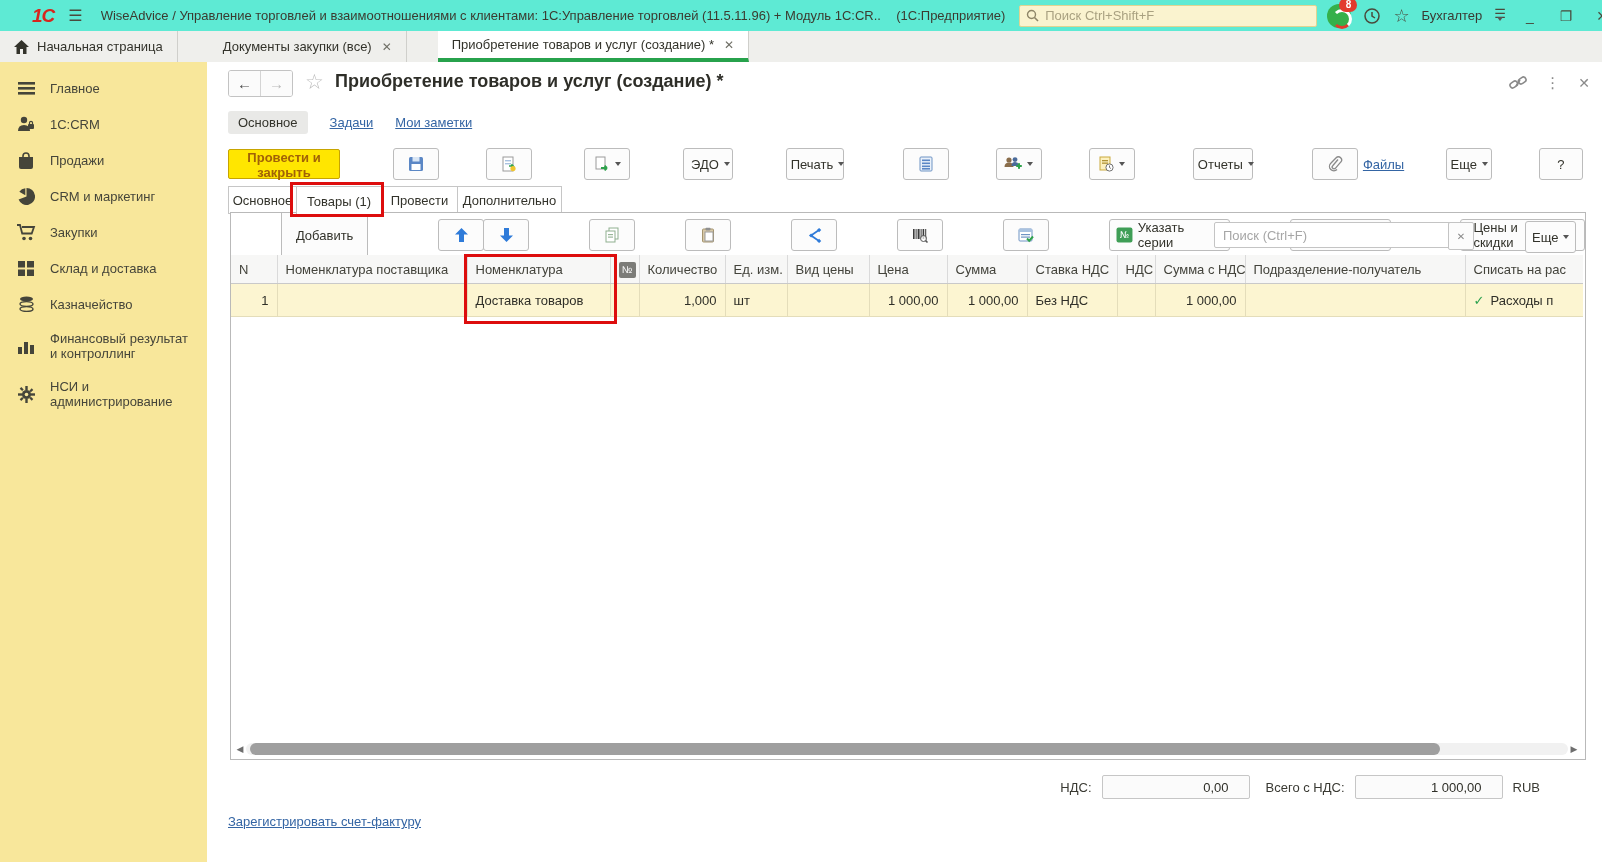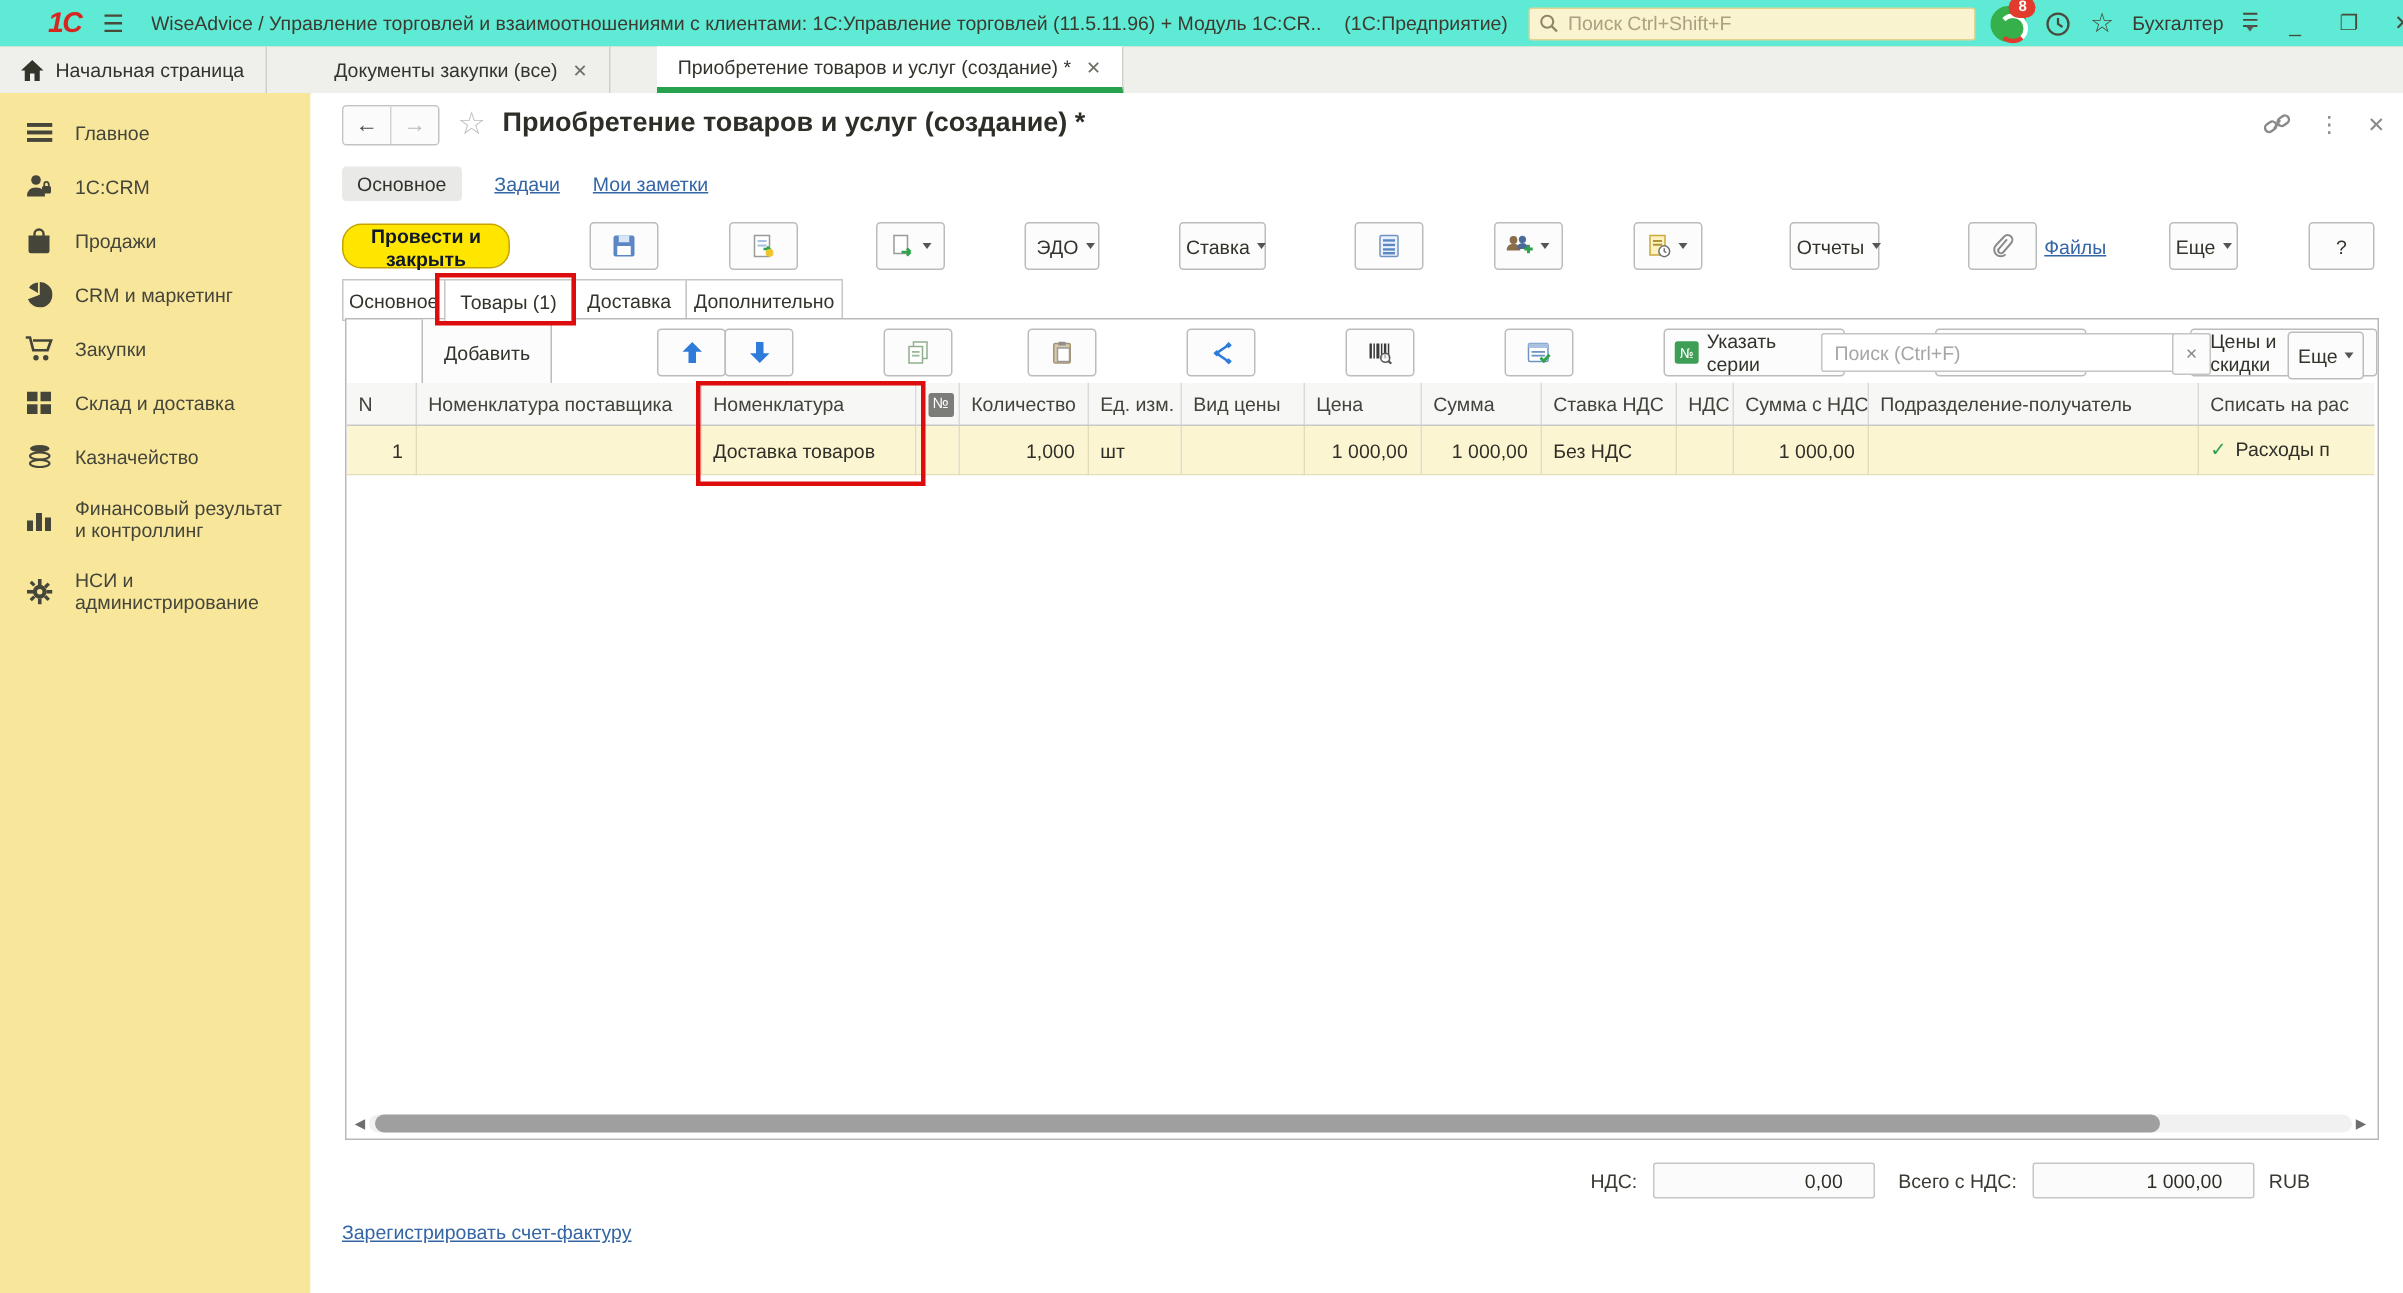--- a/index.html
+++ b/index.html
@@ -44,21 +44,21 @@
   .favstar{position:absolute;left:98px;top:8px;font-size:21px;color:#bdbdbd;cursor:pointer;}
   .ftitle{position:absolute;left:128px;top:9px;font-size:18px;font-weight:bold;color:#2e2e28;}
   .fhicons{position:absolute;right:12px;top:12px;display:flex;gap:18px;align-items:center;color:#8a8a8a;}
   .fhicons .ic{cursor:pointer;}
   .kebab{font-size:15px;color:#8a8a8a;letter-spacing:0;}
   .navlinks{position:absolute;left:21px;top:49px;display:flex;align-items:center;gap:22px;}
   .navchip{background:#e9e9e7;border-radius:3px;padding:4px 10px;color:#33332b;cursor:pointer;}
   a.blue{color:#3465a4;text-decoration:underline;cursor:pointer;}
   
   .cmdbar{position:absolute;left:21px;top:86px;width:1355px;height:32px;display:flex;align-items:center;}
-  .btn-primary{background:#ffe600;border:1px solid #c7a400;border-radius:13px;font-weight:bold;color:#0f172a;
+  .btn-primary{background:#ffe600;border:1px solid #c7a400;border-radius:2px;font-weight:bold;color:#a16207;
                height:30px;padding:0 16px;font-size:13px;cursor:pointer;font-family:inherit;}
   .ibtn{height:30px;min-width:32px;background:#fcfcfc;border:1px solid #bcbcbc;border-radius:3px;display:inline-flex;
         align-items:center;justify-content:center;padding:0 6px;gap:5px;cursor:pointer;color:#33332b;font-size:13px;margin-left:42px;}
   .caret{display:inline-block;width:0;height:0;border-left:3.5px solid transparent;border-right:3.5px solid transparent;
          border-top:4px solid #555;}
   .gap8{width:8px;}.gap18{width:18px;}.gap28{width:28px;}
   
   .doctabs{position:absolute;left:21px;top:124px;display:flex;height:27px;}
   .dtab{border:1px solid #c6c6c6;background:#fff;display:flex;align-items:center;justify-content:center;
         height:26px;cursor:pointer;color:#33332b;margin-right:-1px;}
@@ -314,21 +314,21 @@
       <span>ЭДО</span>
       <span class="caret"></span>
     </span>
     <span class="gap18"></span>
     <span class="ibtn">
       <svg width="16" height="16" viewBox="0 0 16 16">
           <rect x="4" y="1" width="8" height="3.5" fill="#b5b5b5"></rect>
           <rect x="1.5" y="5" width="13" height="6" rx="1" fill="#8f8f8f"></rect>
           <rect x="4" y="9" width="8" height="6" fill="#fff" stroke="#9a9a9a"></rect>
         </svg>
-      <span>Ставка</span>
+      <span>Печать</span>
       <span class="caret"></span>
     </span>
     <span class="gap28"></span>
     <span class="ibtn">
       <svg width="14" height="16" viewBox="0 0 14 16">
           <rect x="1" y="1" width="12" height="14" rx="1" fill="#eaf1fa" stroke="#6f94c4"></rect>
           <rect x="3" y="3.5" width="8" height="1.6" fill="#5b87c5"></rect>
           <rect x="3" y="6.5" width="8" height="1.6" fill="#5b87c5"></rect>
           <rect x="3" y="9.5" width="8" height="1.6" fill="#5b87c5"></rect>
           <rect x="3" y="12" width="8" height="1.6" fill="#5b87c5"></rect>
@@ -389,21 +389,21 @@
   </div>
 
   <div class="doctabs">
     <div class="dtab" style="width:67px;">
       <span>Основное</span>
     </div>
     <div class="dtab active" style="width:84px;">
       <span>Товары (1)</span>
     </div>
     <div class="dtab" style="width:75px;">
-      <span>Доставка</span>
+      <span>Провести</span>
     </div>
     <div class="dtab" style="width:103px;">
       <span>Дополнительно</span>
     </div>
   </div>
 
   <div class="annot" style="left:83px;top:120px;width:88px;height:29px;"></div>
 
   <div class="panel">
 

